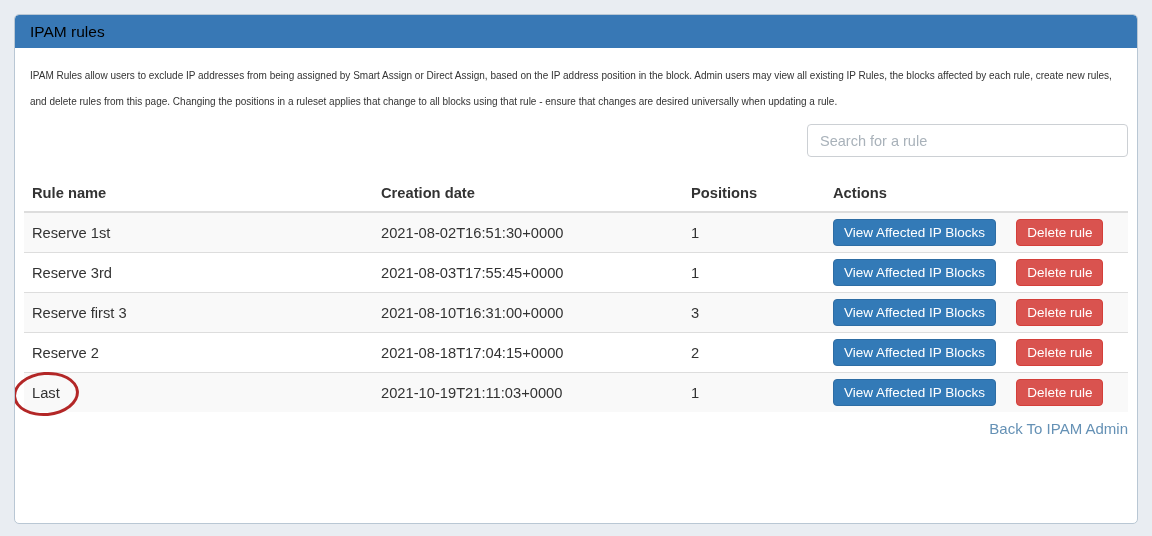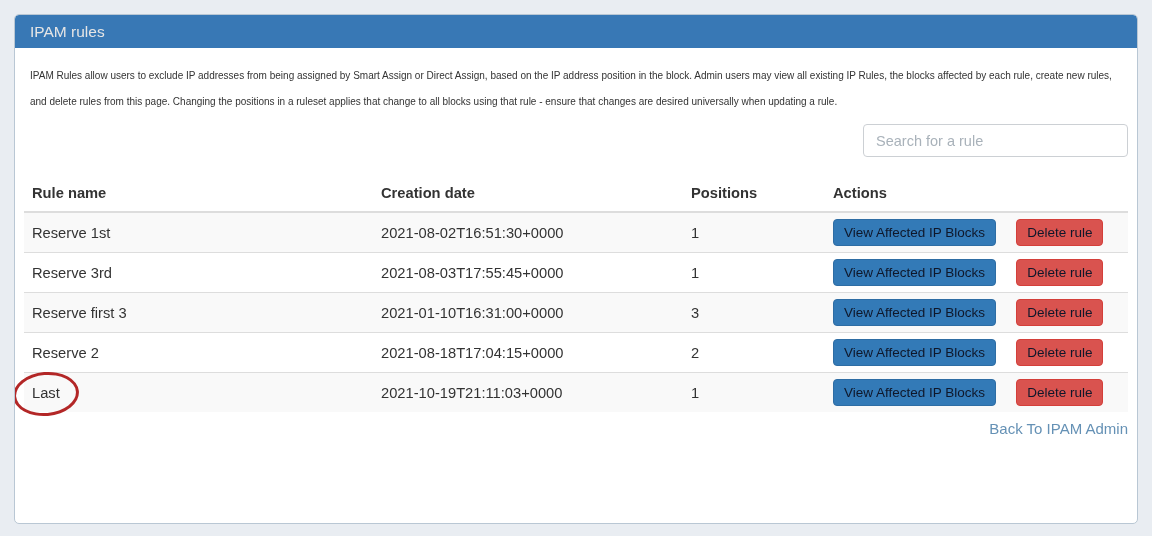--- a/index.html
+++ b/index.html
@@ -19,21 +19,21 @@
     width: 1124px;
     height: 510px;
     box-sizing: border-box;
     background: #ffffff;
     border: 1px solid #b9c7d4;
     border-radius: 5px;
     overflow: hidden;
   }
   .panel-heading {
     background: #3878b5;
-    color: #e5e5e5;
+    color: #000000;
     font-size: 15.5px;
     line-height: 19px;
     padding: 7px 15px;
     height: 33px;
     box-sizing: border-box;
     border-radius: 4px 4px 0 0;
   }
   .panel-body {
     padding: 15px 9px 15px 9px;
   }
@@ -41,21 +41,21 @@
     margin: 0 2px 9px 6px;
     font-size: 10px;
     line-height: 26px;
     color: #333;
   }
   .search-row {
     display: flex;
     justify-content: flex-end;
   }
   .search-input {
-    width: 265px;
+    width: 321px;
     height: 33px;
     box-sizing: border-box;
     border: 1px solid #ccd0d4;
     border-radius: 4px;
     padding: 6px 12px;
     font-size: 14.5px;
     font-family: "Liberation Sans", sans-serif;
     color: #555;
     outline: none;
   }
@@ -81,21 +81,21 @@
     padding: 11px 8px;
     border-top: 1px solid #ddd;
     vertical-align: middle;
   }
   .rules-table td.actions-cell { padding: 6px 8px; }
   .rules-table tbody tr:first-child td { border-top: none; }
   .rules-table tbody tr:nth-child(odd) { background: #f9f9f9; }
   .btn {
     display: inline-block;
     border-radius: 4px;
-    color: #0f172a;
+    color: #ffffff;
     font-size: 13.5px;
     line-height: 15px;
     padding: 5px 10px;
     border: 1px solid transparent;
     cursor: pointer;
     font-family: "Liberation Sans", sans-serif;
     white-space: nowrap;
   }
   .btn-primary { background: #337ab7; border-color: #2e6da4; }
   .btn-danger  { background: #d9534f; border-color: #d43f3a; margin-left: 16px; }
@@ -177,21 +177,21 @@
       <button class="btn btn-danger">Delete rule</button>
     </td>
   </tr>
 
   <tr>
     <td>
       <span class="rule-name-wrap">
         <span>Reserve first 3</span>
       </span>
     </td>
-    <td>2021-01-10T16:31:00+0000</td>
+    <td>2021-08-10T16:31:00+0000</td>
     <td>3</td>
     <td class="actions-cell">
       <button class="btn btn-primary">View Affected IP Blocks</button>
       <button class="btn btn-danger">Delete rule</button>
     </td>
   </tr>
 
   <tr>
     <td>
       <span class="rule-name-wrap">

